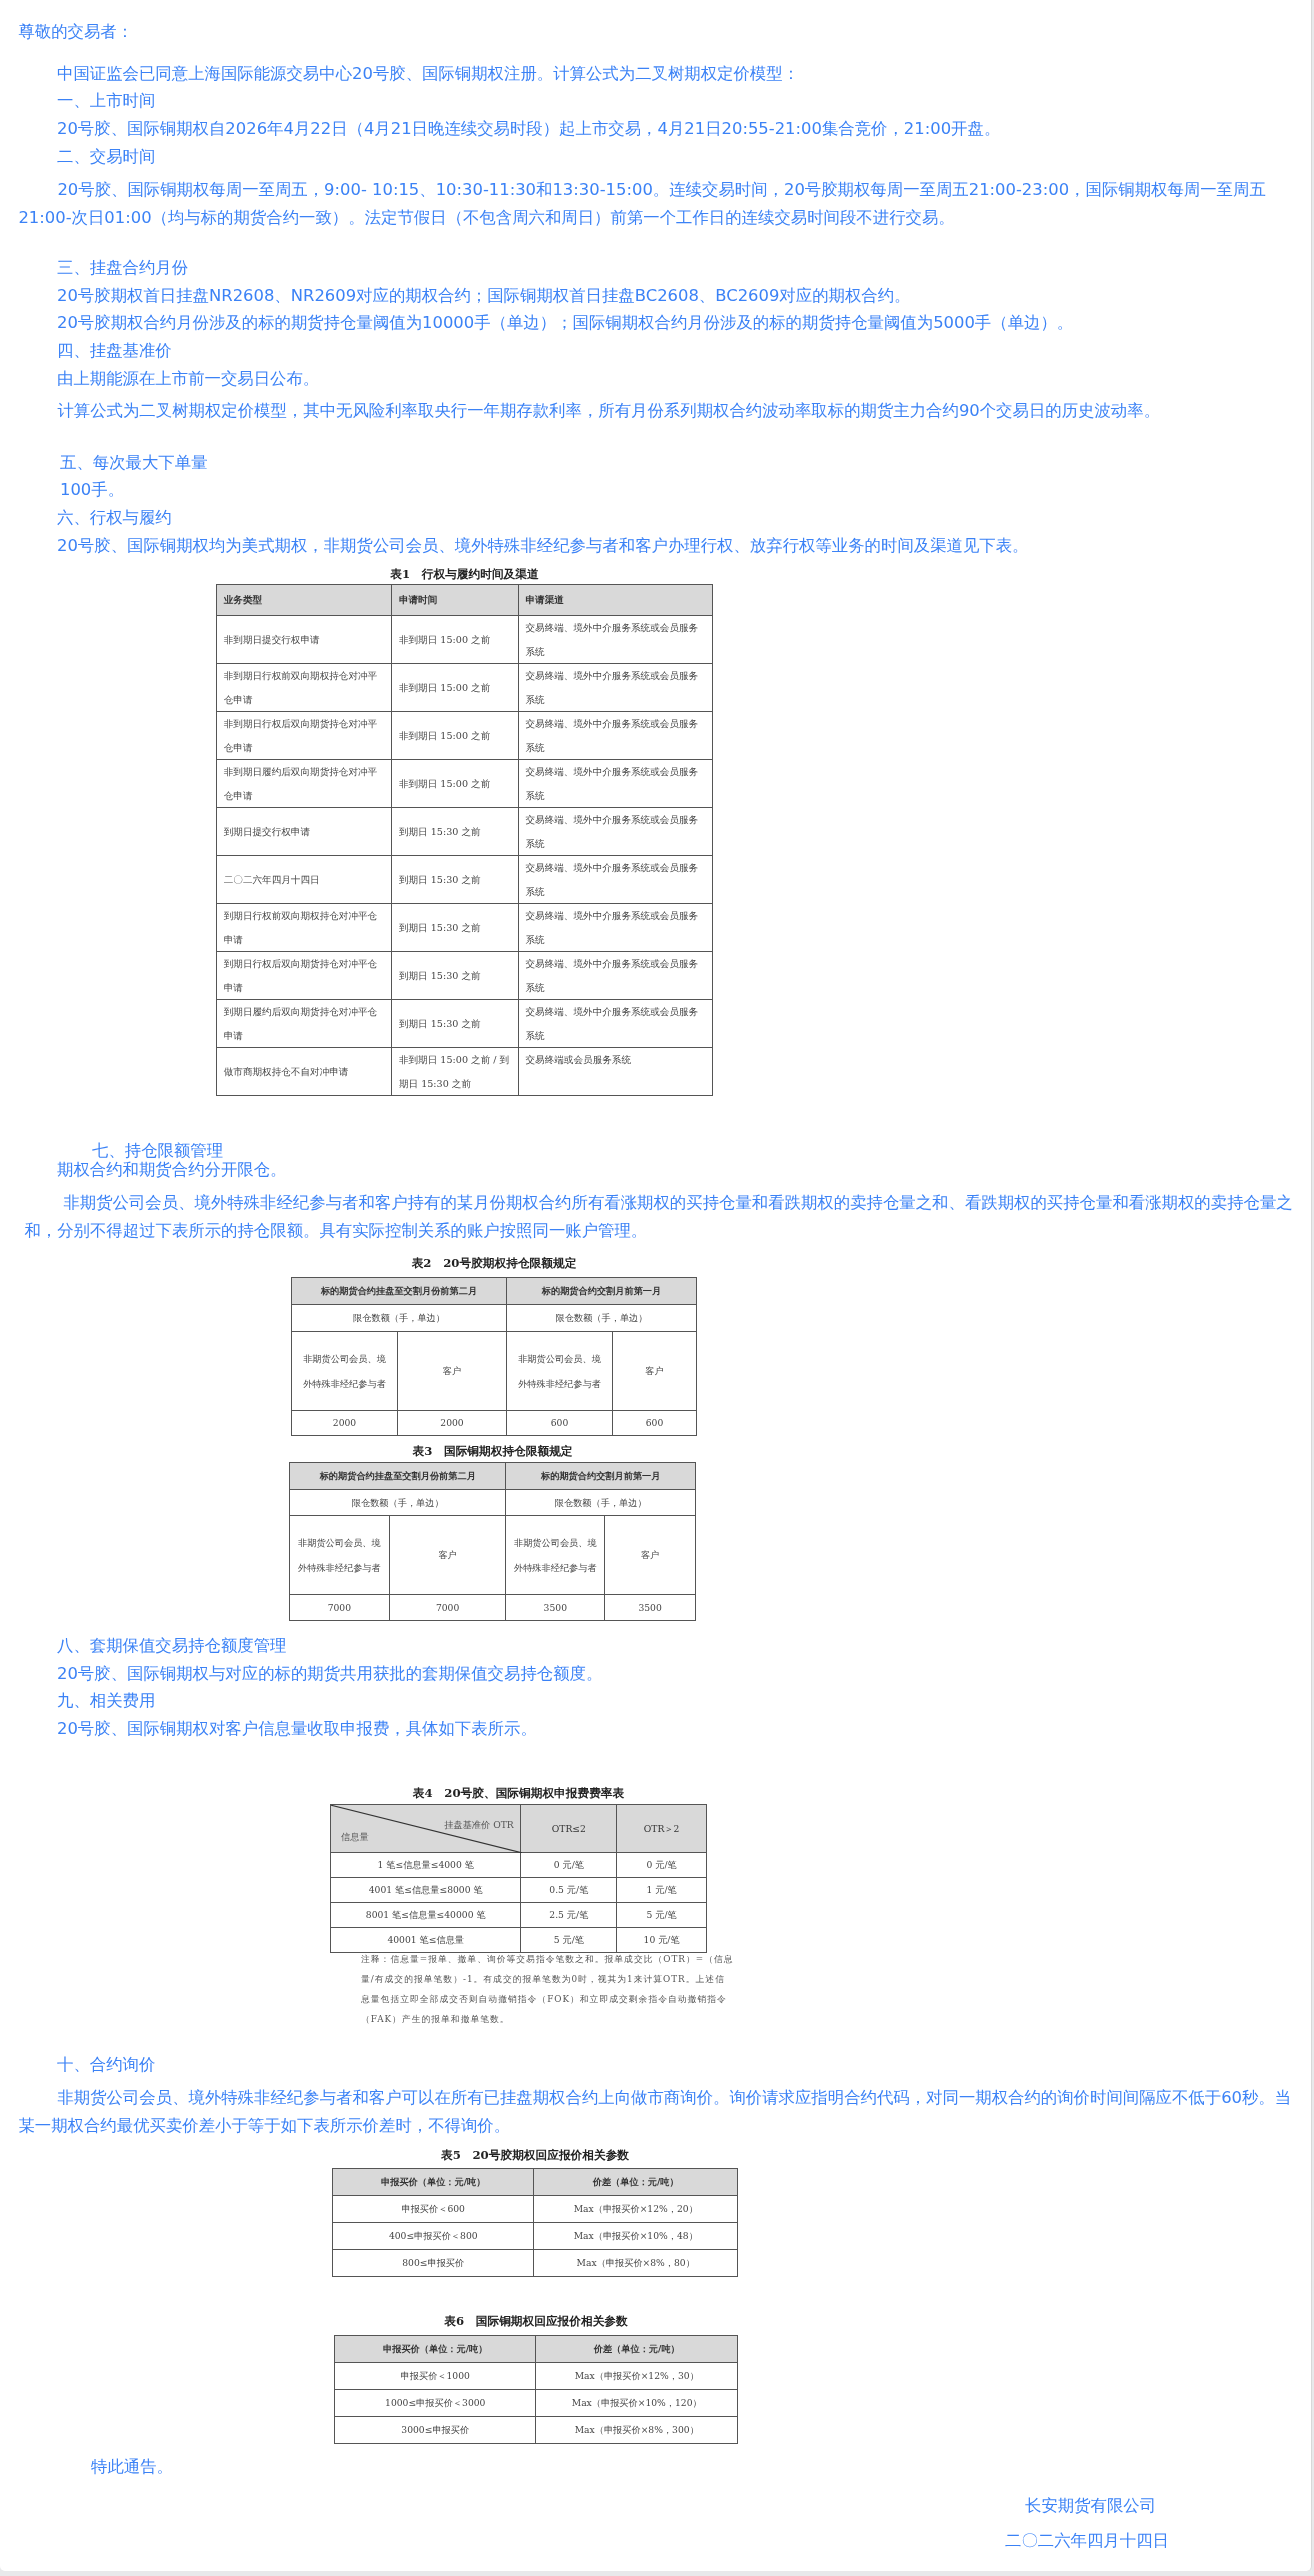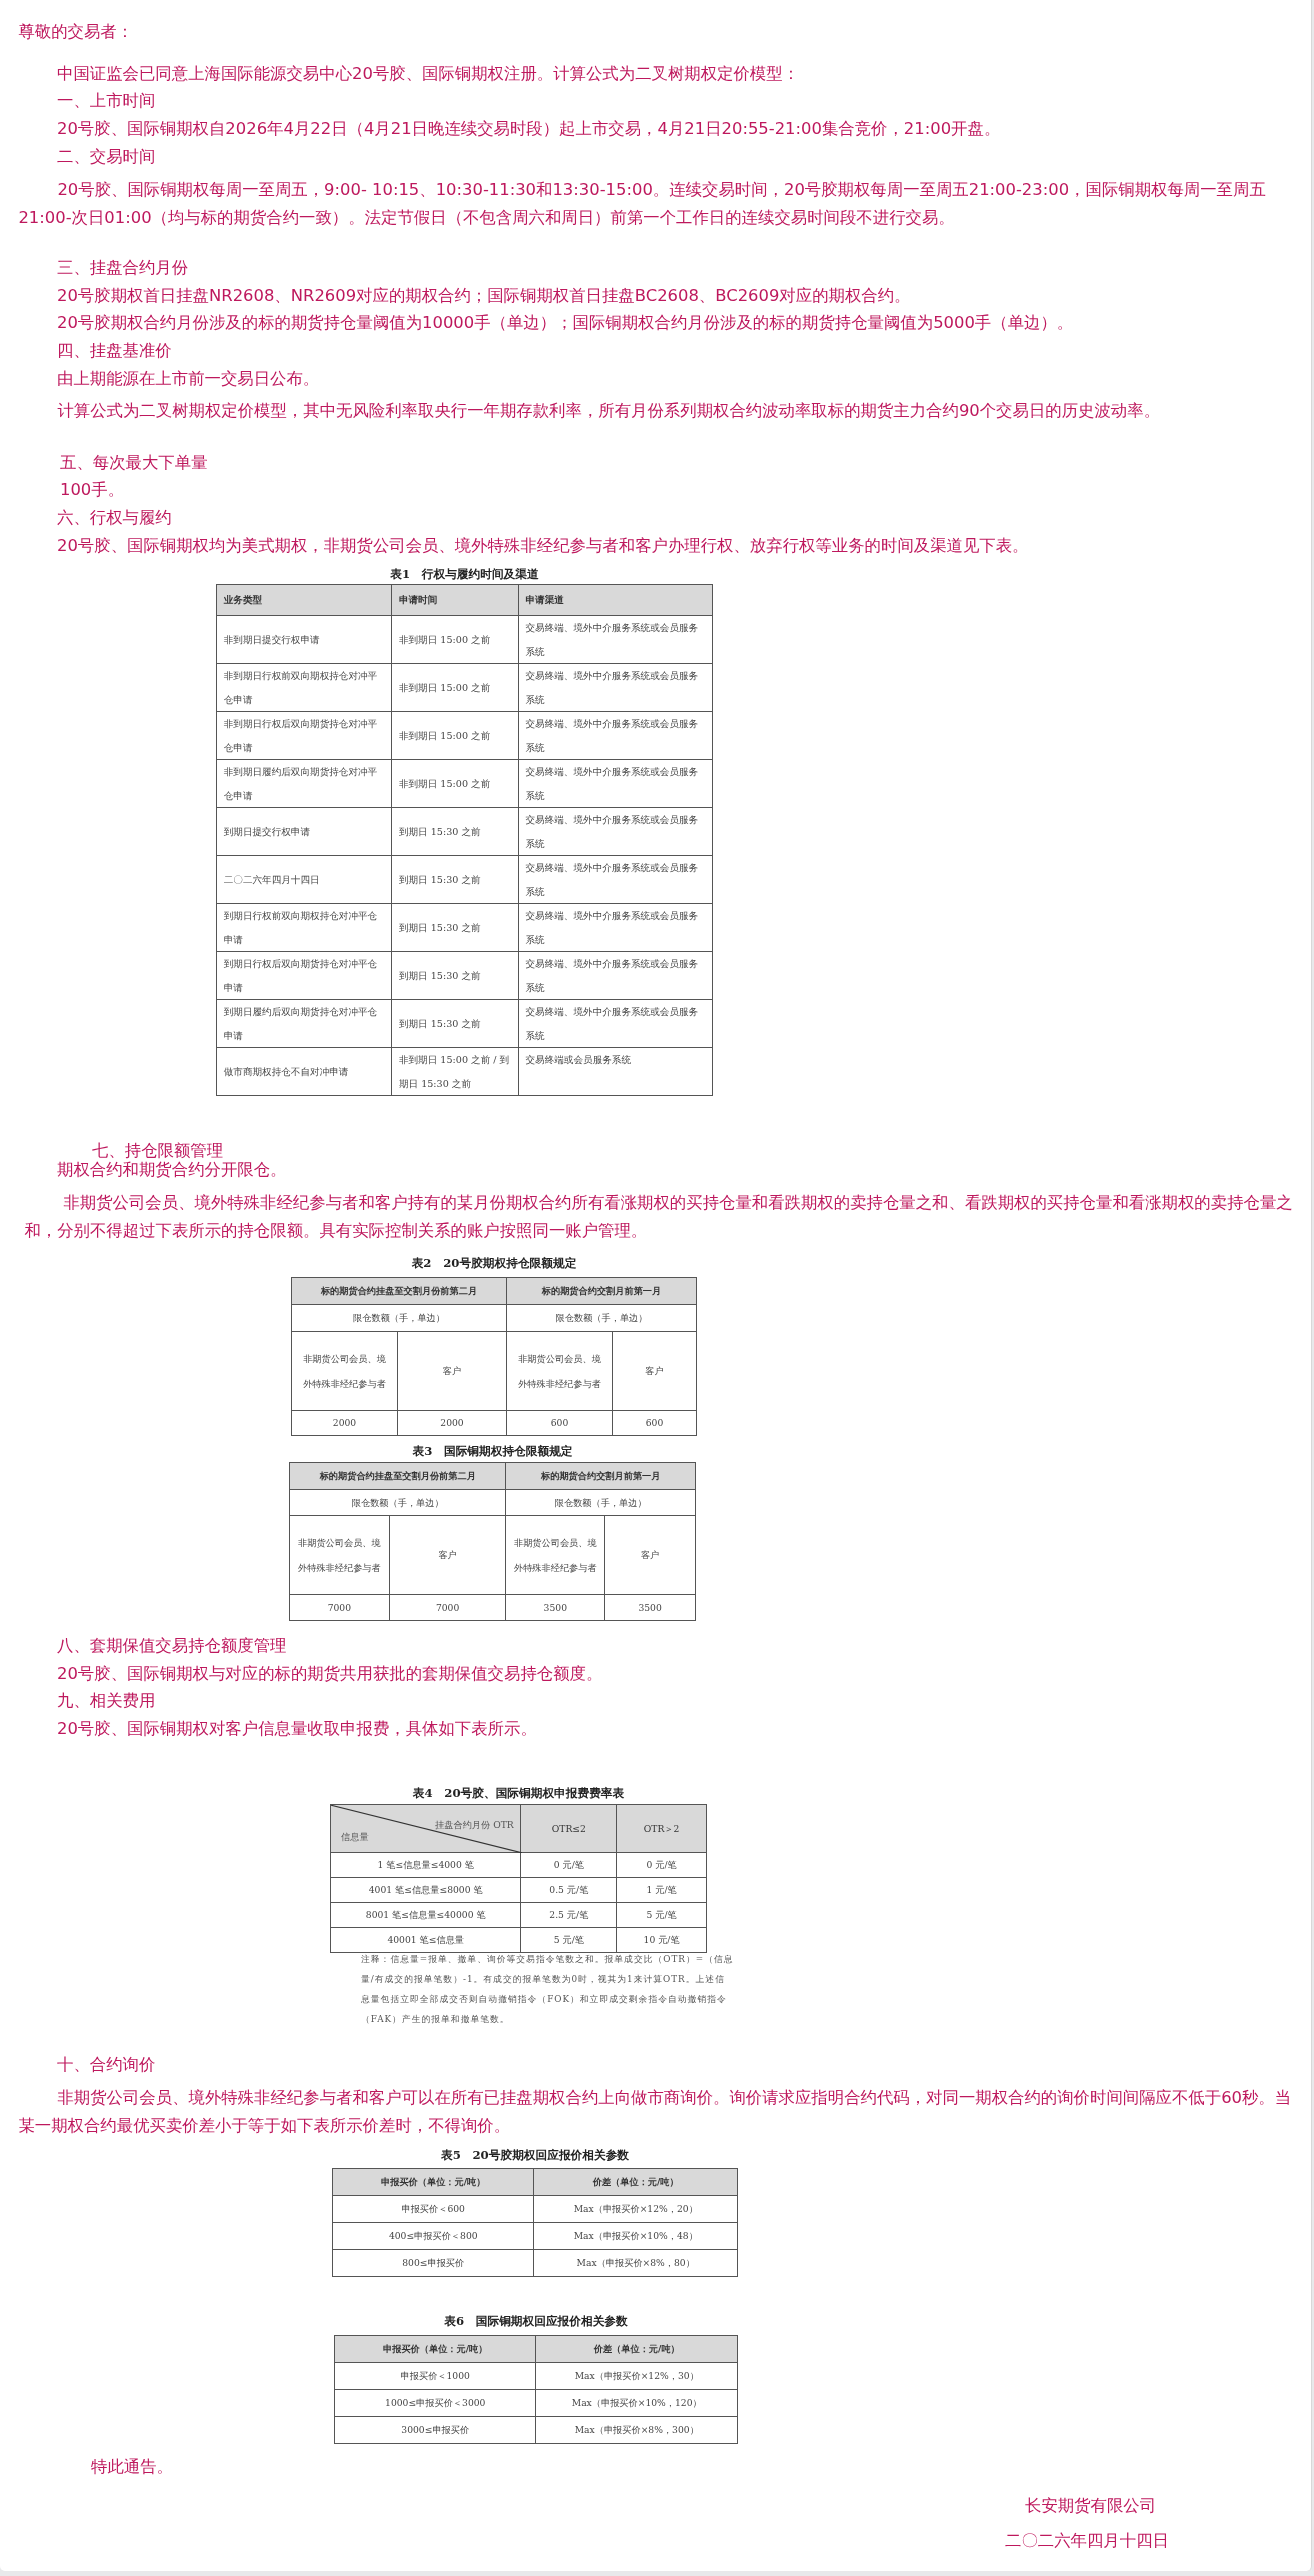--- a/index.html
+++ b/index.html
@@ -19,21 +19,21 @@
     height: 2571px;
     background: #ffffff;
     border-right: 0.8px solid #d8d8d8;
     border-radius: 0 0 5px 5px;
   }
   .p {
     position: absolute;
     font-size: 16.4px;
     line-height: 18.4px;
     white-space: nowrap;
-    color: #be185d;
+    color: #3b82f6;
     letter-spacing: 0px;
     transform-origin: left top;
   }
   .p.wrap { white-space: normal; }
   .indent { left: 57px; }
   .flush { left: 18.4px; }
 
   
   .tcap {
     position: absolute;
@@ -258,21 +258,21 @@
         <col style="width:191px">
         <col style="width:96px">
         <col style="width:90px">
       </colgroup>
     <tbody>
         <tr style="height:48px">
       <th class="diag">
         <svg width="191" height="48" viewBox="0 0 228 57">
               <line x1="0" y1="0" x2="228" y2="57" stroke="#333" stroke-width="1.2"></line>
             </svg>
-        <span class="tr">挂盘合约月份 OTR</span>
+        <span class="tr">挂盘基准价 OTR</span>
         <span class="bl">信息量</span>
       </th>
       <th class="c" style="font-weight:normal">OTR≤2</th>
       <th class="c" style="font-weight:normal">OTR＞2</th>
     </tr>
     <tr style="height:23.5px">
       <td class="c">1 笔≤信息量≤4000 笔</td>
       <td class="c">0 元/笔</td>
       <td class="c">0 元/笔</td>
     </tr>

